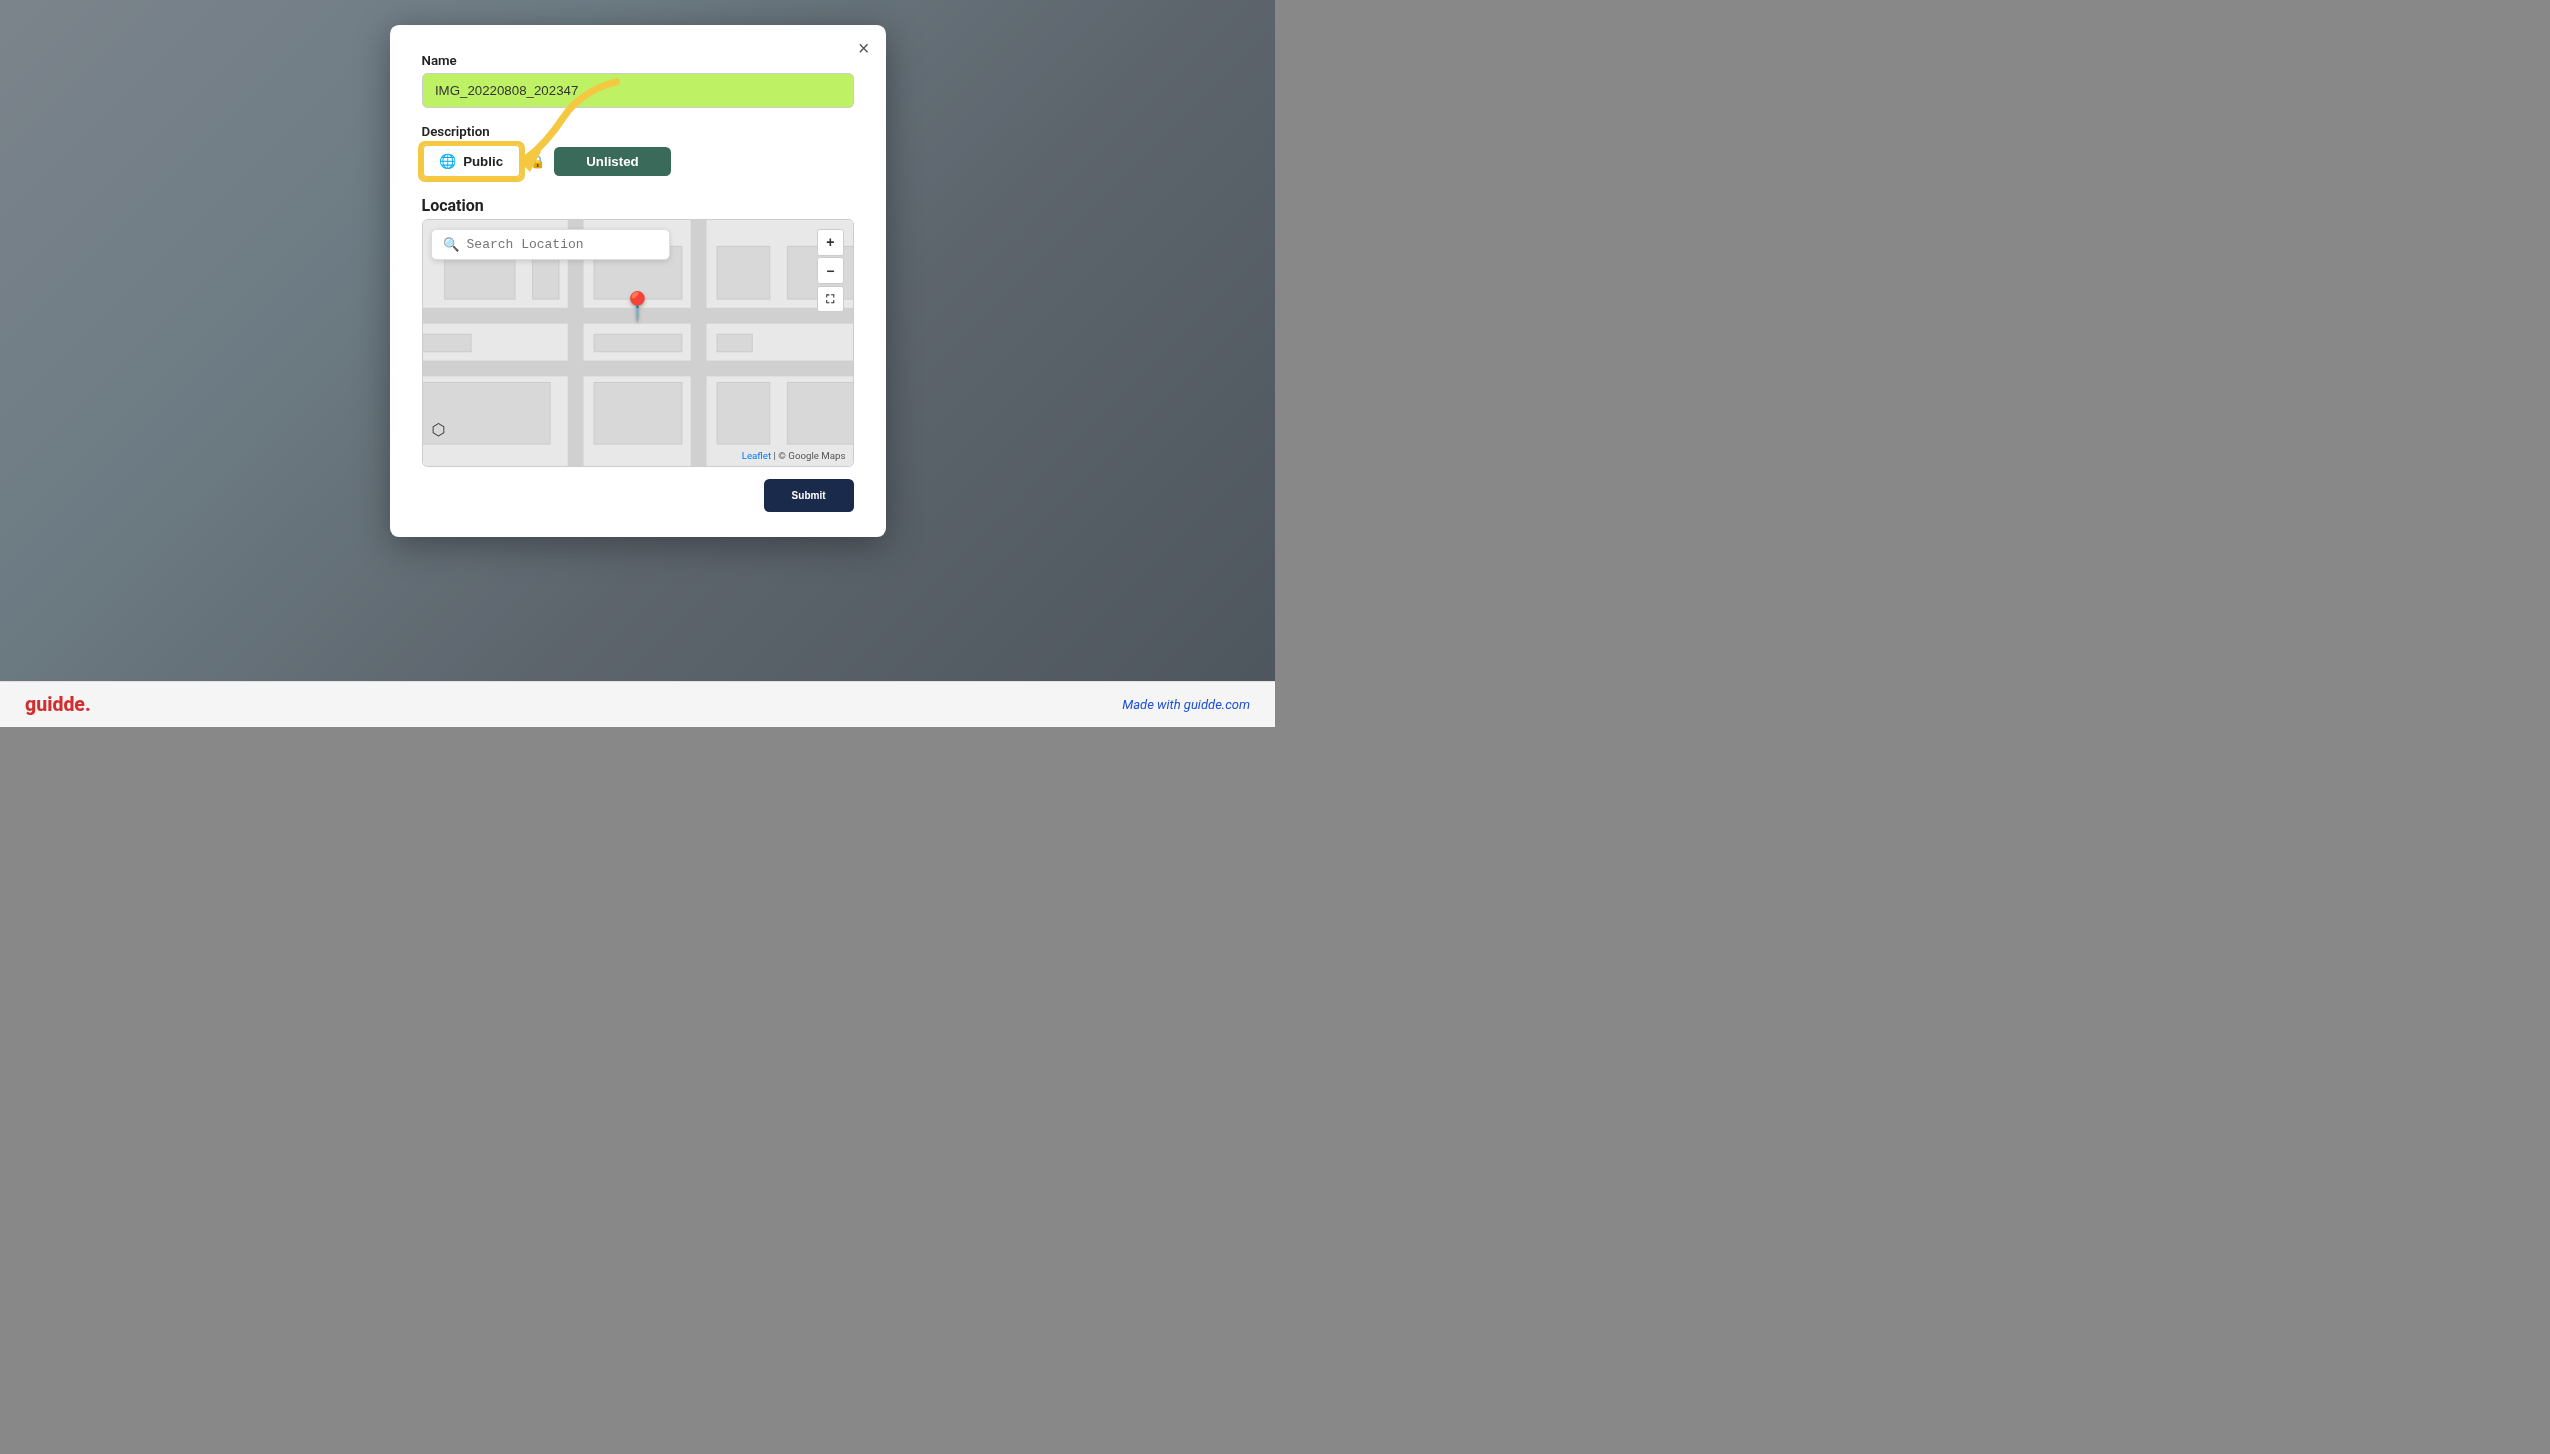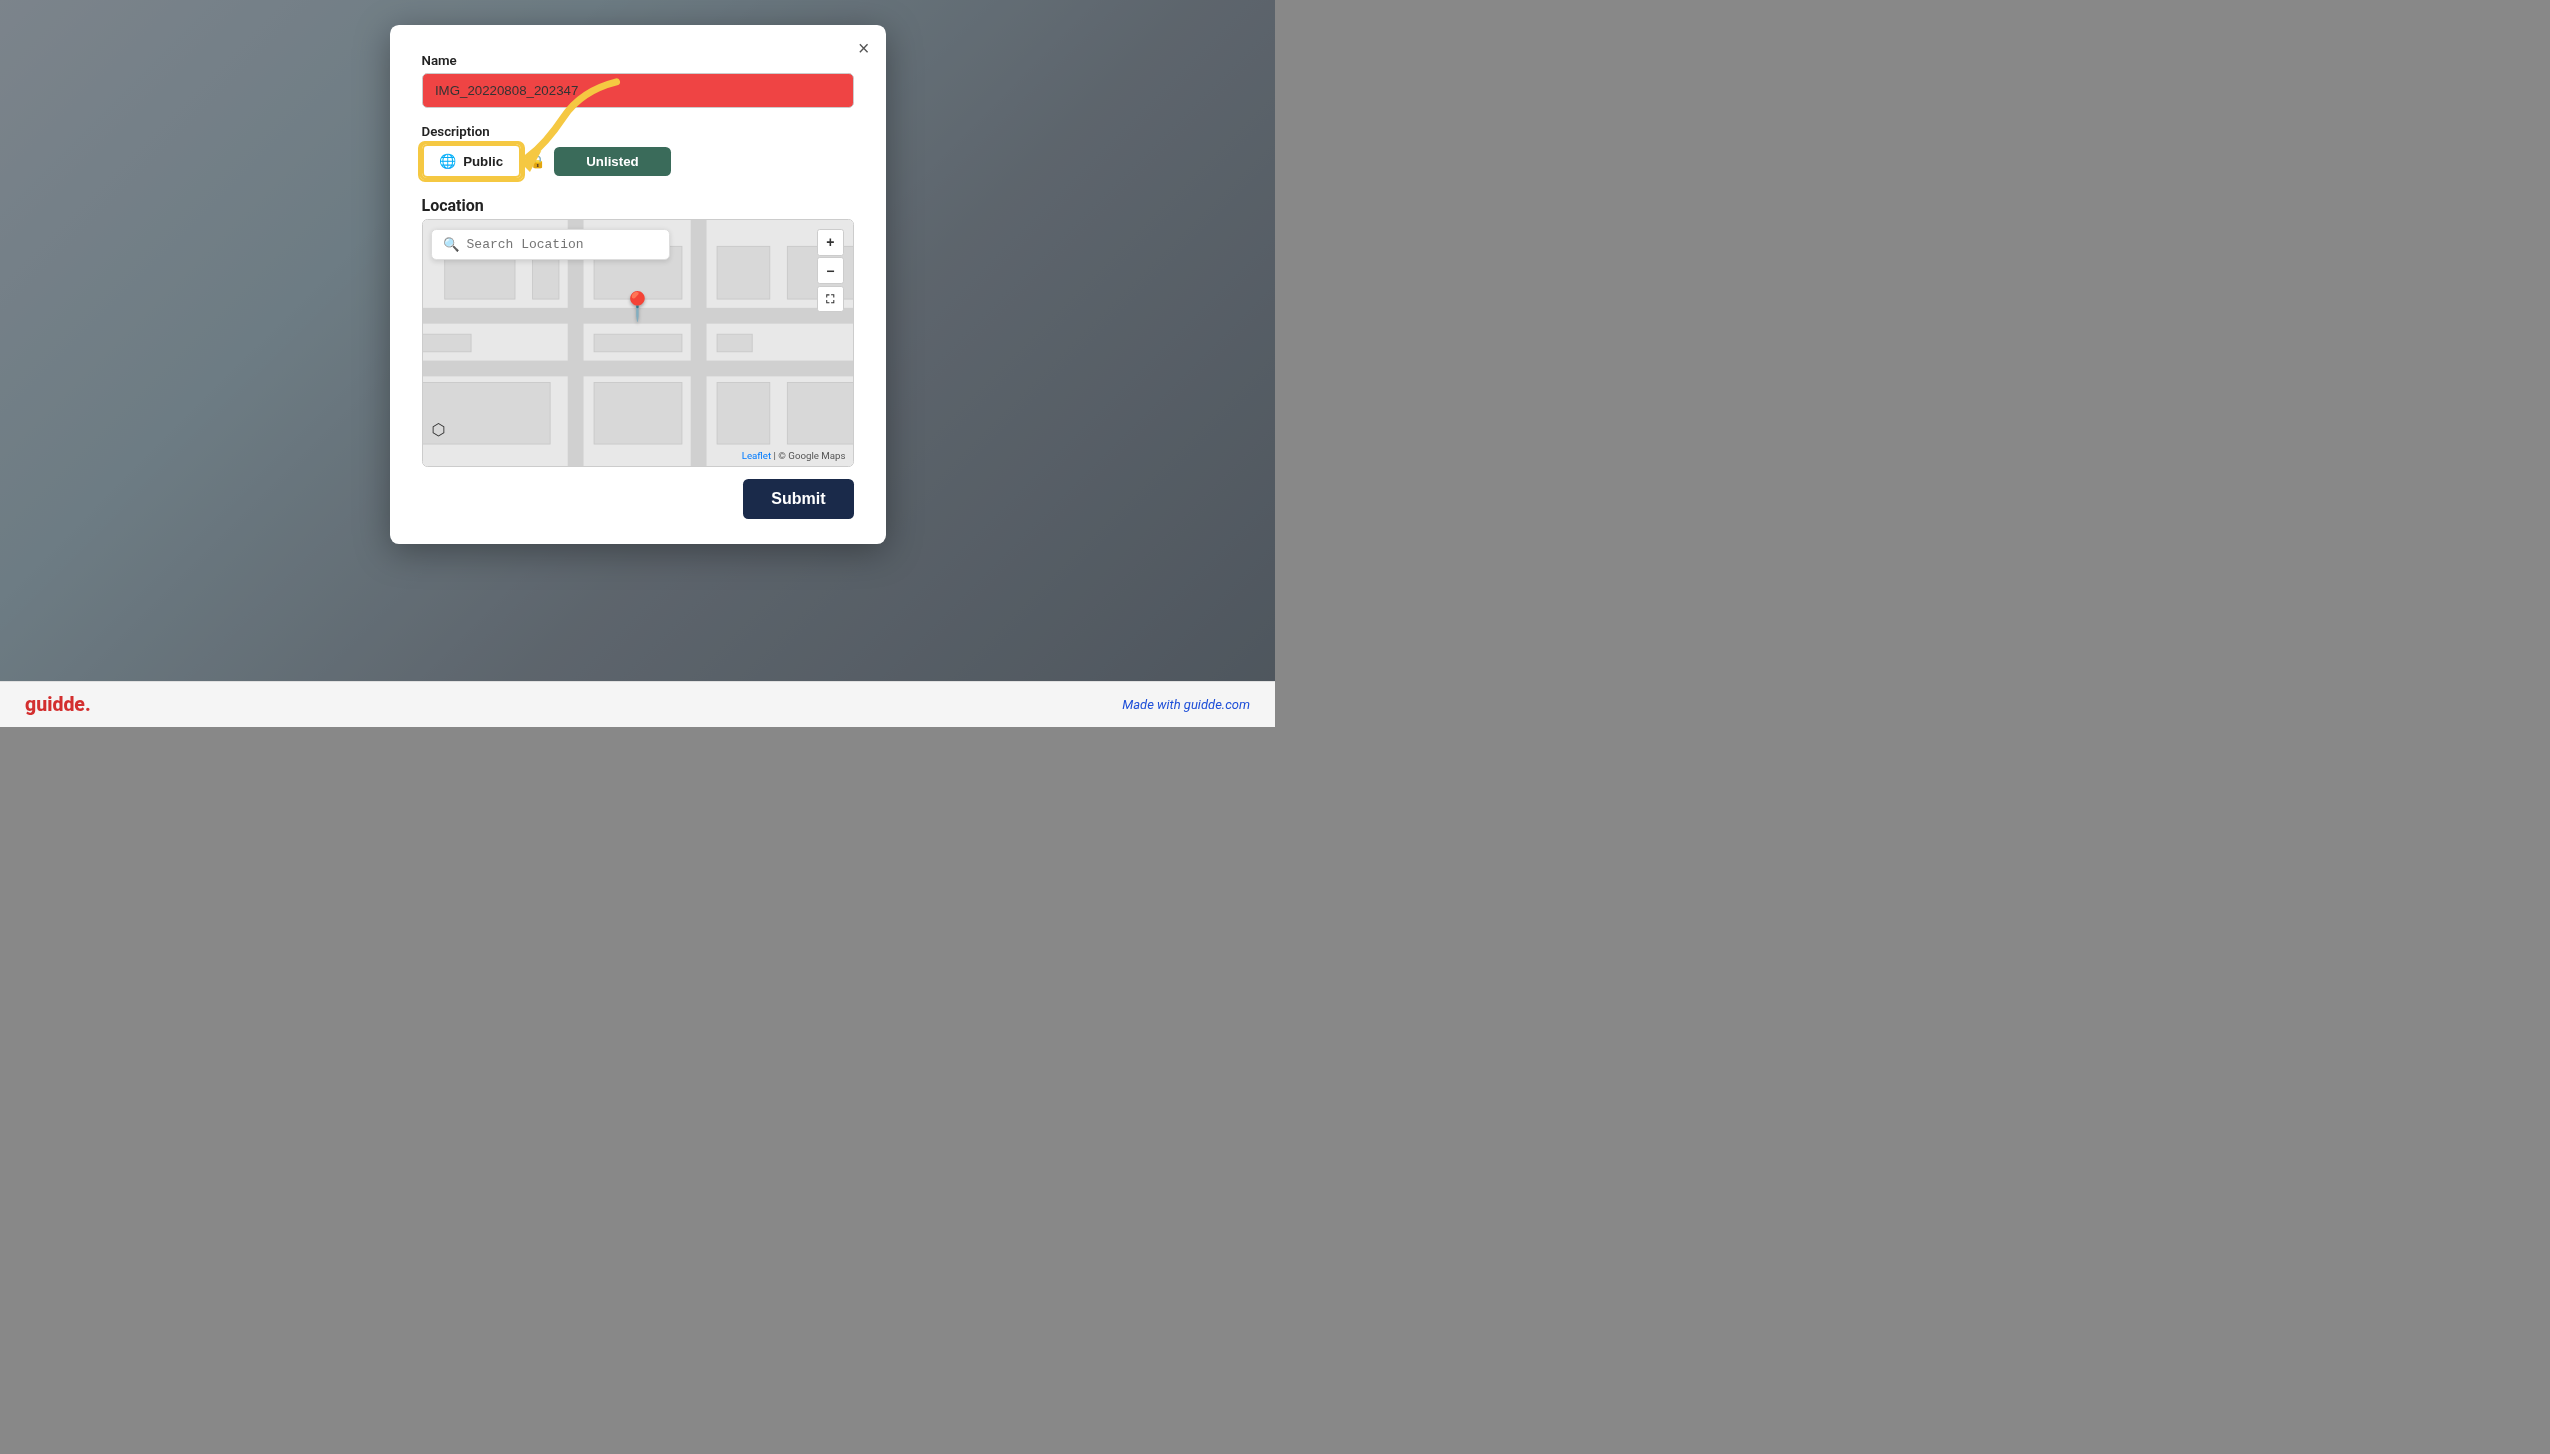--- a/index.html
+++ b/index.html
@@ -65,21 +65,21 @@
 
     .field-input {
       width: 100%;
       border: 0.9px solid #ccc;
       border-radius: 5.3px;
       padding: 8.9px 12.4px;
       font-size: 13.3px;
       color: #333;
       outline: none;
       margin-bottom: 16px;
-      background: #ef4444;
+      background: #bef264;
     }
 
     .field-textarea {
       width: 100%;
       border: 0.9px solid #ccc;
       border-radius: 5.3px;
       padding: 8.9px 12.4px;
       font-size: 13.3px;
       color: #333;
       outline: none;
@@ -274,21 +274,21 @@
       display: flex;
       justify-content: flex-end;
     }
 
     .btn-submit {
       background: #1a2a4a;
       color: #fff;
       border: none;
       border-radius: 5.3px;
       padding: 10.6px 28px;
-      font-size: 16px;
+      font-size: 10px;
       font-weight: 600;
       cursor: pointer;
     }
 
     
     .bottom-bar {
       position: absolute;
       bottom: 0;
       left: 0;
       right: 0;

